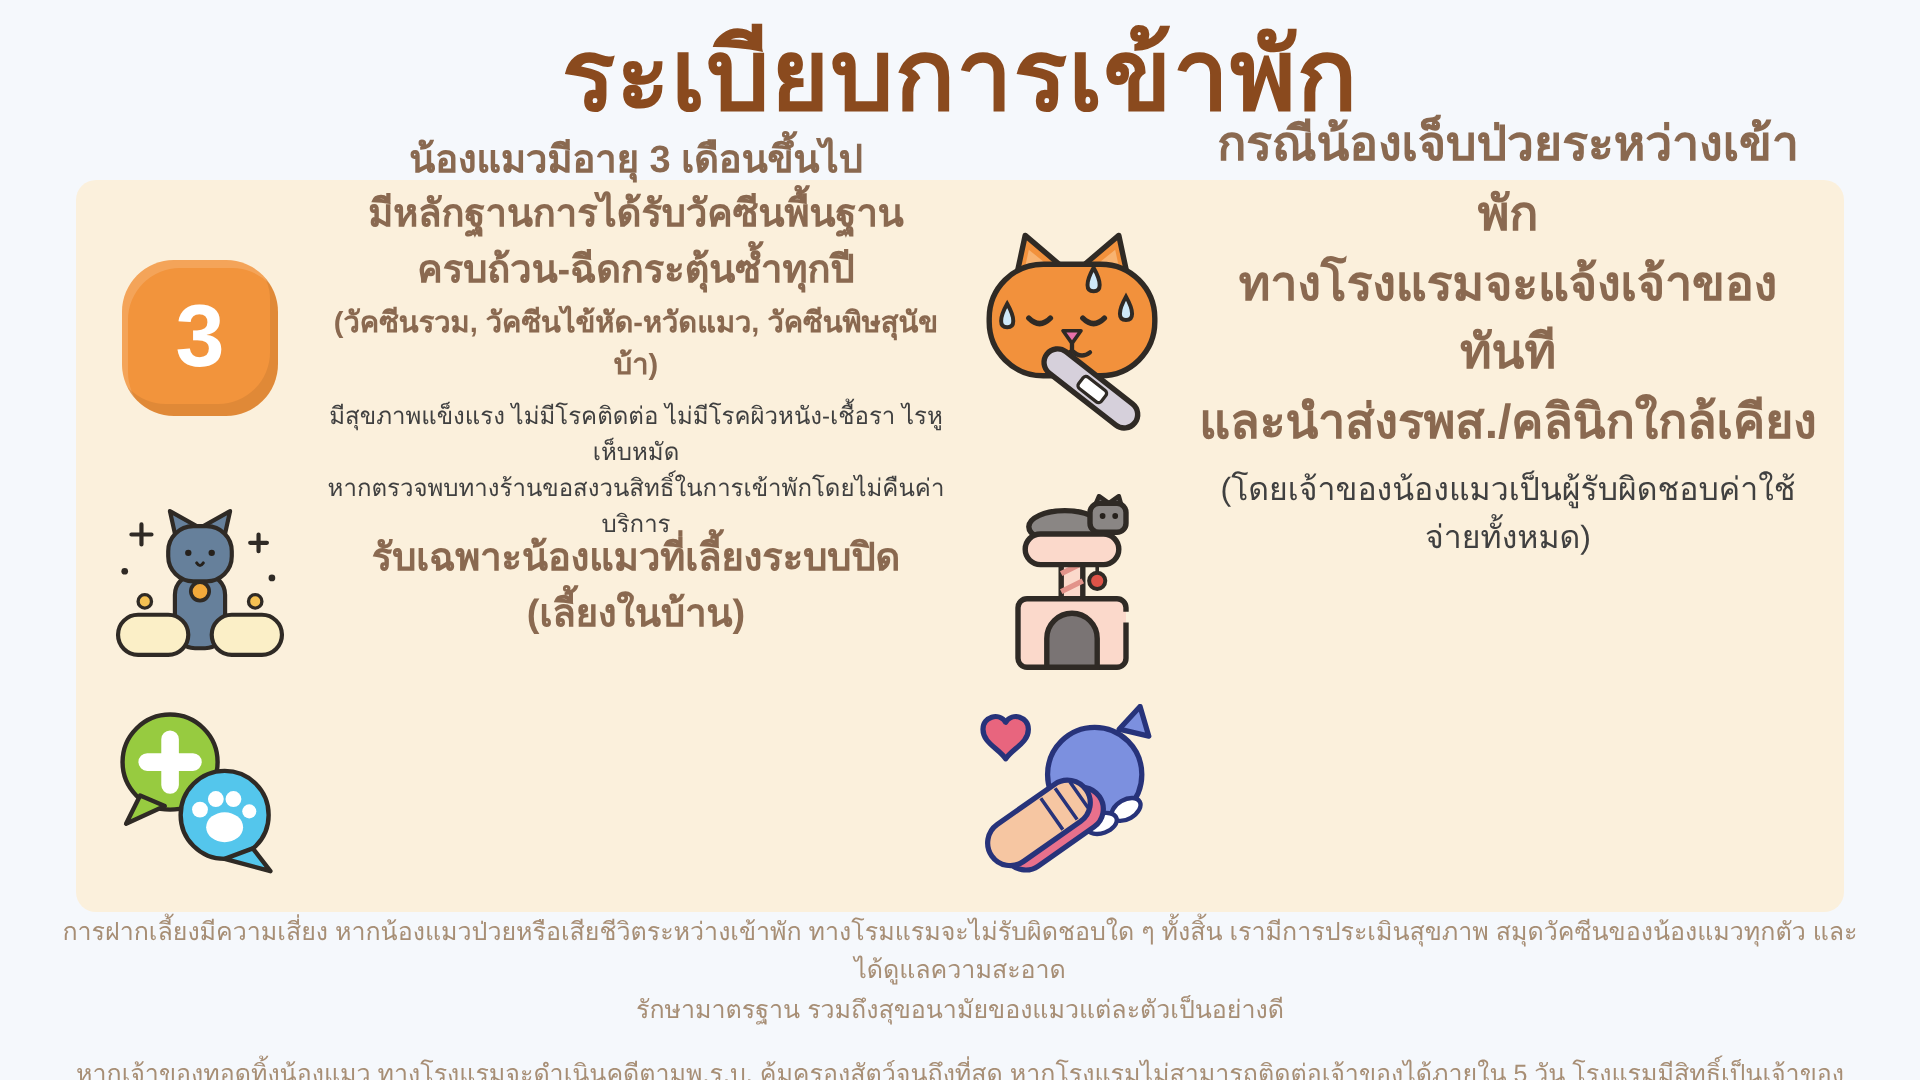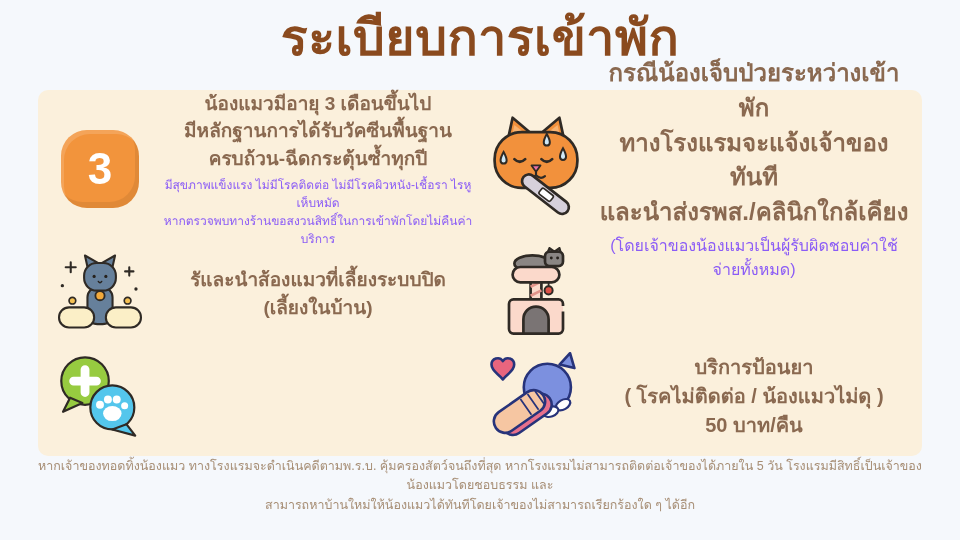--- a/index.html
+++ b/index.html
@@ -29,21 +29,21 @@
   .txt { flex:1; text-align:center; padding:0 6px; }
   .block-title {
     font-size:19px; font-weight:700; color:#8A6950;
     line-height:1.45; white-space:pre-line;
   }
   .block-sub {
     font-size:14.5px; font-weight:700; color:#8A6950;
     line-height:1.5; white-space:pre-line; margin-top:2px;
   }
   .block-note {
-    font-size:12px; font-weight:500; color:#8b5cf6;
+    font-size:12px; font-weight:500; color:#404040;
     line-height:1.5; white-space:pre-line; margin-top:4px;
   }
   .badge3 {
     width:78px; height:78px; background:#F2943C; border-radius:26px;
     display:flex; align-items:center; justify-content:center;
     box-shadow: inset -4px -6px 0 rgba(0,0,0,0.07), inset 3px 4px 0 rgba(255,255,255,0.15);
     color:#FFFFFF; font-size:44px; font-weight:800;
   }
   .footer {
     position:absolute; left:28px; right:28px; top:457px;
@@ -67,20 +67,21 @@
     <div class="col">
 
       <div class="block b-tall">
         <div class="icon-wrap">
           <div class="badge3">3</div>
         </div>
         <div class="txt">
           <div class="block-title">น้องแมวมีอายุ 3 เดือนขึ้นไป
 มีหลักฐานการได้รับวัคซีนพื้นฐาน
 ครบถ้วน-ฉีดกระตุ้นซ้ำทุกปี</div>
+          <div class="block-sub">(วัคซีนรวม, วัคซีนไข้หัด-หวัดแมว, วัคซีนพิษสุนัขบ้า)</div>
           <div class="block-note">มีสุขภาพแข็งแรง ไม่มีโรคติดต่อ ไม่มีโรคผิวหนัง-เชื้อรา ไรหู เห็บหมัด
 หากตรวจพบทางร้านขอสงวนสิทธิ์ในการเข้าพักโดยไม่คืนค่าบริการ</div>
         </div>
       </div>
 
       <div class="block b-mid">
         <div class="icon-wrap">
           <svg width="92" height="86" viewBox="0 0 110 100">
             <g stroke="#2F2A25" stroke-width="2.5" fill="none" stroke-linecap="round">
               <path d="M20 12 v12 M14 18 h12"></path>
@@ -96,21 +97,21 @@
             <path d="M41 22 L37 4 L53 13 Z" fill="#66809B" stroke="#2F2A25" stroke-width="2.5" stroke-linejoin="round"></path>
             <path d="M69 22 L73 4 L57 13 Z" fill="#66809B" stroke="#2F2A25" stroke-width="2.5" stroke-linejoin="round"></path>
             <rect x="36" y="13" width="38" height="33" rx="15" fill="#66809B" stroke="#2F2A25" stroke-width="2.5"></rect>
             <circle cx="48" cy="29" r="1.9" fill="#26211C"></circle>
             <circle cx="62" cy="29" r="1.9" fill="#26211C"></circle>
             <path d="M53 35 q2 3 4 0" stroke="#26211C" stroke-width="1.8" fill="none" stroke-linecap="round"></path>
             <circle cx="55" cy="52" r="5.5" fill="#F2A93B" stroke="#2F2A25" stroke-width="2.2"></circle>
           </svg>
         </div>
         <div class="txt">
-          <div class="block-title">รัและนำส้องแมวที่เลี้ยงระบบปิด
+          <div class="block-title">รับเฉพาะน้องแมวที่เลี้ยงระบบปิด
 (เลี้ยงในบ้าน)</div>
         </div>
       </div>
 
       <div class="block b-low">
         <div class="icon-wrap">
           <svg width="88" height="88" viewBox="0 0 100 100">
             <circle cx="33" cy="33" r="27" fill="#97CB40" stroke="#2F2A25" stroke-width="2.5"></circle>
             <path d="M16 52 L8 68 L30 58 Z" fill="#97CB40" stroke="#2F2A25" stroke-width="2.5" stroke-linejoin="round"></path>
             <path d="M33 20 v26 M20 33 h26" stroke="#FFFFFF" stroke-width="10" stroke-linecap="round"></path>
@@ -186,28 +187,25 @@
             <circle cx="68" cy="40" r="27" fill="#7C90DF" stroke="#27337A" stroke-width="3"></circle>
             <ellipse cx="86" cy="60" rx="9" ry="5.5" fill="#FFFFFF" stroke="#27337A" stroke-width="2.5" transform="rotate(-30 86 60)"></ellipse>
             <ellipse cx="72" cy="68" rx="9" ry="5.5" fill="#FFFFFF" stroke="#27337A" stroke-width="2.5" transform="rotate(-20 72 68)"></ellipse>
             <g transform="rotate(-35 45 70)">
               <rect x="12" y="58" width="64" height="25" rx="12.5" fill="#E8708C" stroke="#27337A" stroke-width="3"></rect>
               <rect x="6" y="50" width="66" height="26" rx="13" fill="#F6C6A2" stroke="#27337A" stroke-width="3"></rect>
               <path d="M48 52 v22 M58 52 v22 M67 54 v18" stroke="#27337A" stroke-width="2" fill="none"></path>
             </g>
           </svg>
         </div>
-        <div class="txt">
-          <div class="block-title" style="font-size:20px">บริการป้อนยา
-( โรคไม่ติดต่อ / น้องแมวไม่ดุ )
-50 บาท/คืน</div>
-        </div>
       </div>
 
     </div>
   </div>
 
   <div class="footer">
+    <div class="footer-para">การฝากเลี้ยงมีความเสี่ยง หากน้องแมวป่วยหรือเสียชีวิตระหว่างเข้าพัก ทางโรมแรมจะไม่รับผิดชอบใด ๆ ทั้งสิ้น เรามีการประเมินสุขภาพ สมุดวัคซีนของน้องแมวทุกตัว และได้ดูแลความสะอาด
+รักษามาตรฐาน รวมถึงสุขอนามัยของแมวแต่ละตัวเป็นอย่างดี</div>
     <div class="footer-para">หากเจ้าของทอดทิ้งน้องแมว ทางโรงแรมจะดำเนินคดีตามพ.ร.บ. คุ้มครองสัตว์จนถึงที่สุด หากโรงแรมไม่สามารถติดต่อเจ้าของได้ภายใน 5 วัน โรงแรมมีสิทธิ์เป็นเจ้าของน้องแมวโดยชอบธรรม และ
 สามารถหาบ้านใหม่ให้น้องแมวได้ทันทีโดยเจ้าของไม่สามารถเรียกร้องใด ๆ ได้อีก</div>
   </div>
 
 </div>
 
 </body></html>

